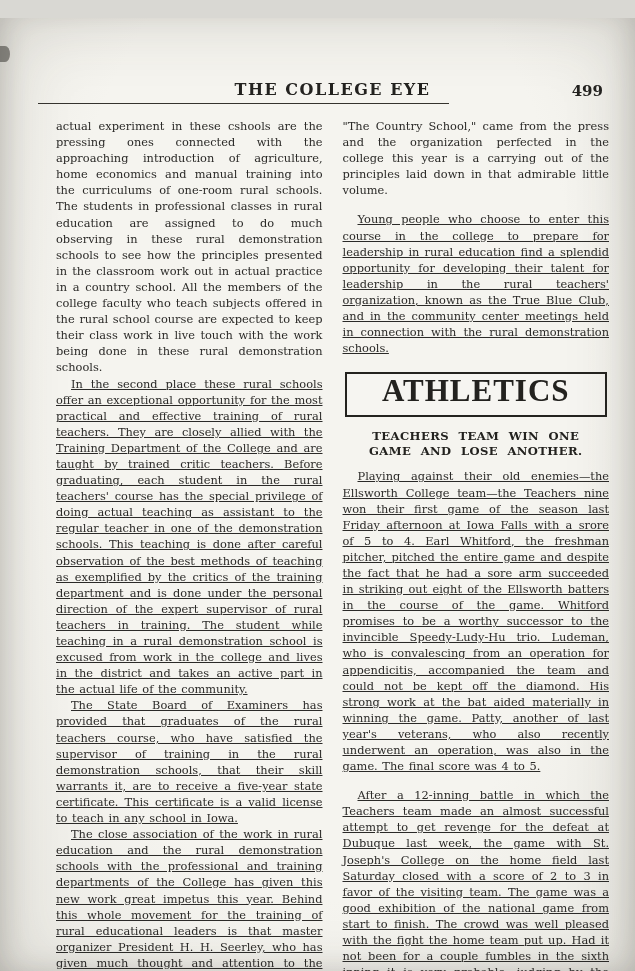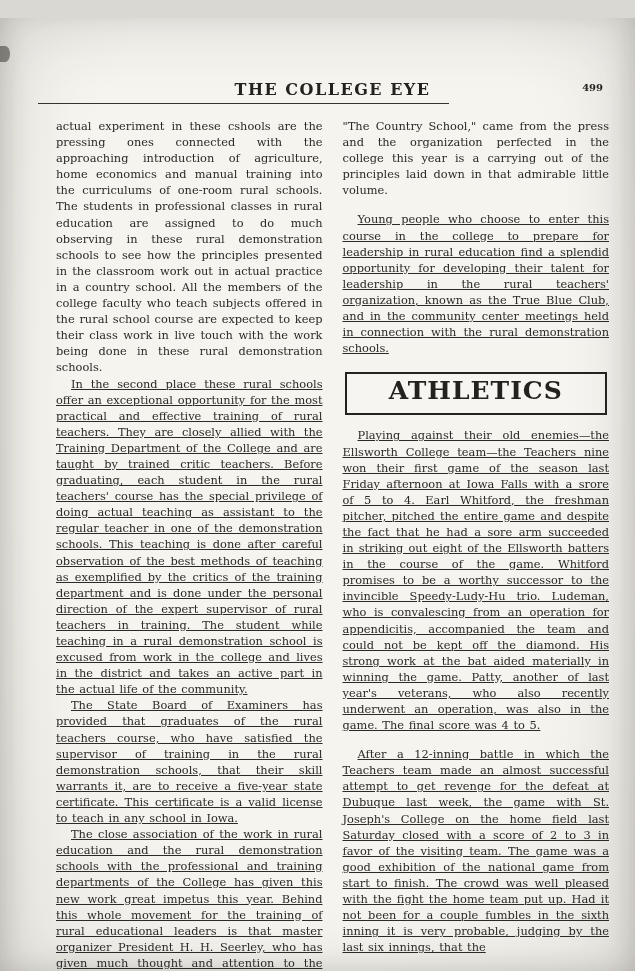--- a/index.html
+++ b/index.html
@@ -51,21 +51,21 @@
     margin: 0;
     text-align: center;
     font-size: 16px;
     font-weight: bold;
     letter-spacing: 1.5px;
     color: #23221f;
   }
   .page-number {
     position: absolute;
     right: 6px; top: 2px;
-    font-size: 10px;
+    font-size: 15px;
     font-weight: bold;
     color: #23221f;
   }
   
   .columns {
     display: flex;
     gap: 20px;
   }
   .col {
     flex: 1 1 0;
@@ -79,24 +79,25 @@
   .gap-md { margin-top: 13px !important; }
   
   .athletics-box {
     border: 2.6px solid #24231f;
     margin: 16px 2px 12px 2px;
     padding: 9px 0 10px 0;
     text-align: center;
     background: rgba(255,255,255,0.12);
   }
   .athletics-box .athletics-heading {
-    font-size: 25px;
+    font-size: 31px;
     font-weight: bold;
     letter-spacing: 1px;
     color: #23221f;
+    font-family: Liberation Serif, serif;
   }
   .article-title {
     margin: 10px 14px 9px 14px;
     text-align: center;
     font-size: 11.6px;
     font-weight: bold;
     letter-spacing: 0.4px;
     word-spacing: 5px;
     line-height: 15px;
     text-indent: 0;
@@ -128,20 +129,21 @@
       </div>
 
       <div class="col">
         <p>"The Country School," came from the press and the organization perfected in the college this year is a carrying out of the principles laid down in that admirable little volume.</p>
         <p class="indent gap-md">Young people who choose to enter this course in the college to prepare for leadership in rural education find a splendid opportunity for developing their talent for leadership in the rural teachers' organization, known as the True Blue Club, and in the community center meetings held in connection with the rural demonstration schools.</p>
 
         <div class="athletics-box">
           <span class="athletics-heading">ATHLETICS</span>
         </div>
 
+        <h2 class="article-title">TEACHERS TEAM WIN ONE GAME AND LOSE ANOTHER.</h2>
 
         <p class="indent">Playing against their old enemies—the Ellsworth College team—the Teachers nine won their first game of the season last Friday afternoon at Iowa Falls with a srore of 5 to 4. Earl Whitford, the freshman pitcher, pitched the entire game and despite the fact that he had a sore arm succeeded in striking out eight of the Ellsworth batters in the course of the game. Whitford promises to be a worthy successor to the invincible Speedy-Ludy-Hu trio. Ludeman, who is convalescing from an operation for appendicitis, accompanied the team and could not be kept off the diamond. His strong work at the bat aided materially in winning the game. Patty, another of last year's veterans, who also recently underwent an operation, was also in the game. The final score was 4 to 5.</p>
         <p class="indent gap-md">After a 12-inning battle in which the Teachers team made an almost successful attempt to get revenge for the defeat at Dubuque last week, the game with St. Joseph's College on the home field last Saturday closed with a score of 2 to 3 in favor of the visiting team. The game was a good exhibition of the national game from start to finish. The crowd was well pleased with the fight the home team put up. Had it not been for a couple fumbles in the sixth inning it is very probable, judging by the last six innings, that the</p>
       </div>
 
     </div>
   </div>
 </div>
 
 </body></html>

